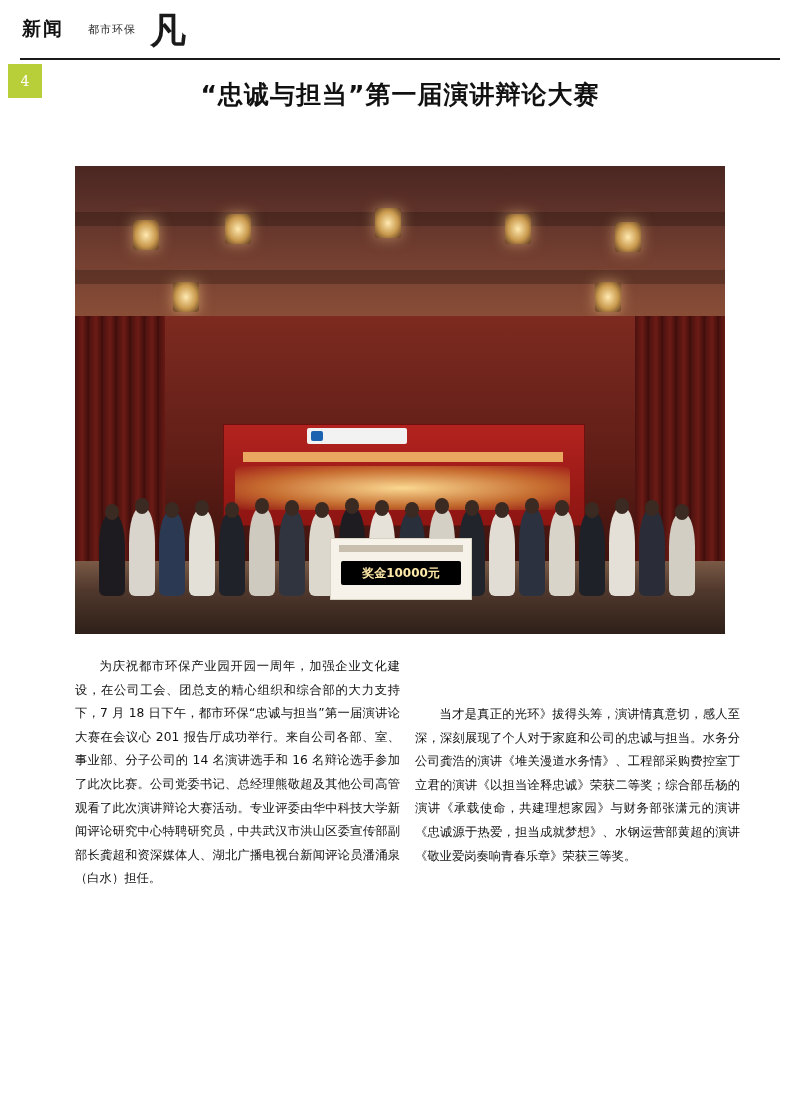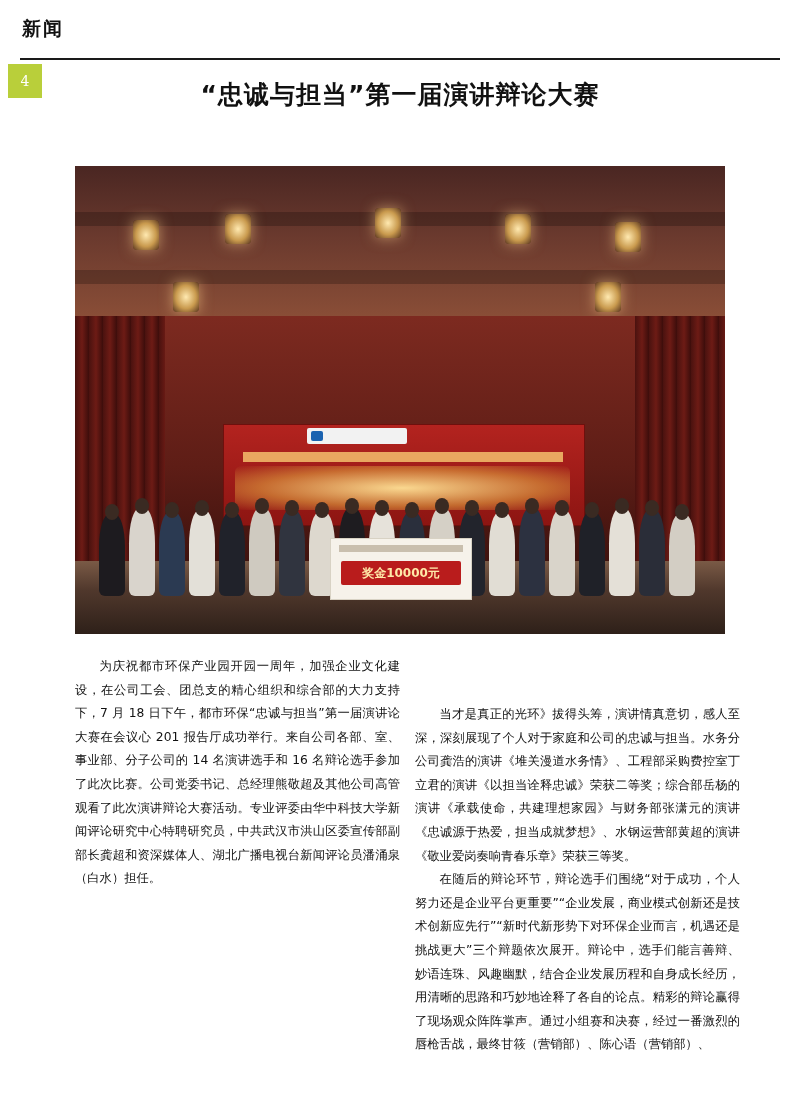--- a/index.html
+++ b/index.html
@@ -174,21 +174,21 @@
   .ph-banner {
     position:absolute; left:255px; top:372px; width:140px; height:60px;
     background:#f6f2ea; border:1px solid #d8d2c4;
   }
   .ph-banner-top {
     position:absolute; left:8px; top:6px; width:124px; height:7px;
     background:#c9bfae;
   }
   .ph-banner-red {
     position:absolute; left:10px; top:22px; width:120px; height:24px;
-    background:#b91c1c; border-radius:2px;
+    background:#000000; border-radius:2px;
   }
   .ph-banner-red span {
     display:block; text-align:center; line-height:24px; color:#ffe9a8;
     font-size:12px; font-weight:bold;
     font-family:"DejaVu Sans","Liberation Sans",sans-serif;
   }
 
   
   .body-col {
     position: absolute;
@@ -206,20 +206,24 @@
   .body-col p {
     margin: 0 0 0 0;
     text-indent: 2em;
   }
 </style>
 </head>
 <body>
 
 <div class="page-header">
   <div class="section-label">新闻</div>
+  <div class="brand-block">
+    <div class="brand-cn">都市环保</div>
+    <div class="brand-mark">凡</div>
+  </div>
   <div class="header-rule"></div>
   <div class="page-number-tab">
     <span>4</span>
   </div>
 </div>
 
 <div class="title-wrap">
   <div class="title-line">“忠诚与担当”第一届演讲辩论大赛</div>
 </div>
 
@@ -297,14 +301,13 @@
     </div>
   </div>
 </div>
 
 <div class="body-col col-left">
   <p>为庆祝都市环保产业园开园一周年，加强企业文化建设，在公司工会、团总支的精心组织和综合部的大力支持下，7 月 18 日下午，都市环保“忠诚与担当”第一届演讲论大赛在会议心 201 报告厅成功举行。来自公司各部、室、事业部、分子公司的 14 名演讲选手和 16 名辩论选手参加了此次比赛。公司党委书记、总经理熊敬超及其他公司高管观看了此次演讲辩论大赛活动。专业评委由华中科技大学新闻评论研究中心特聘研究员，中共武汉市洪山区委宣传部副部长龚超和资深媒体人、湖北广播电视台新闻评论员潘涌泉（白水）担任。</p>
 </div>
 
 <div class="body-col col-right">
   <p>当才是真正的光环》拔得头筹，演讲情真意切，感人至深，深刻展现了个人对于家庭和公司的忠诚与担当。水务分公司龚浩的演讲《堆关漫道水务情》、工程部采购费控室丁立君的演讲《以担当诠释忠诚》荣获二等奖；综合部岳杨的演讲《承载使命，共建理想家园》与财务部张潇元的演讲《忠诚源于热爱，担当成就梦想》、水钢运营部黄超的演讲《敬业爱岗奏响青春乐章》荣获三等奖。</p>
-  <p>在随后的辩论环节，辩论选手们围绕“对于成功，个人努力还是企业平台更重要”“企业发展，商业模式创新还是技术创新应先行”“新时代新形势下对环保企业而言，机遇还是挑战更大”三个辩题依次展开。辩论中，选手们能言善辩、妙语连珠、风趣幽默，结合企业发展历程和自身成长经历，用清晰的思路和巧妙地诠释了各自的论点。精彩的辩论赢得了现场观众阵阵掌声。通过小组赛和决赛，经过一番激烈的唇枪舌战，最终甘筱（营销部）、陈心语（营销部）、</p>
 </div>
 
 </body></html>

